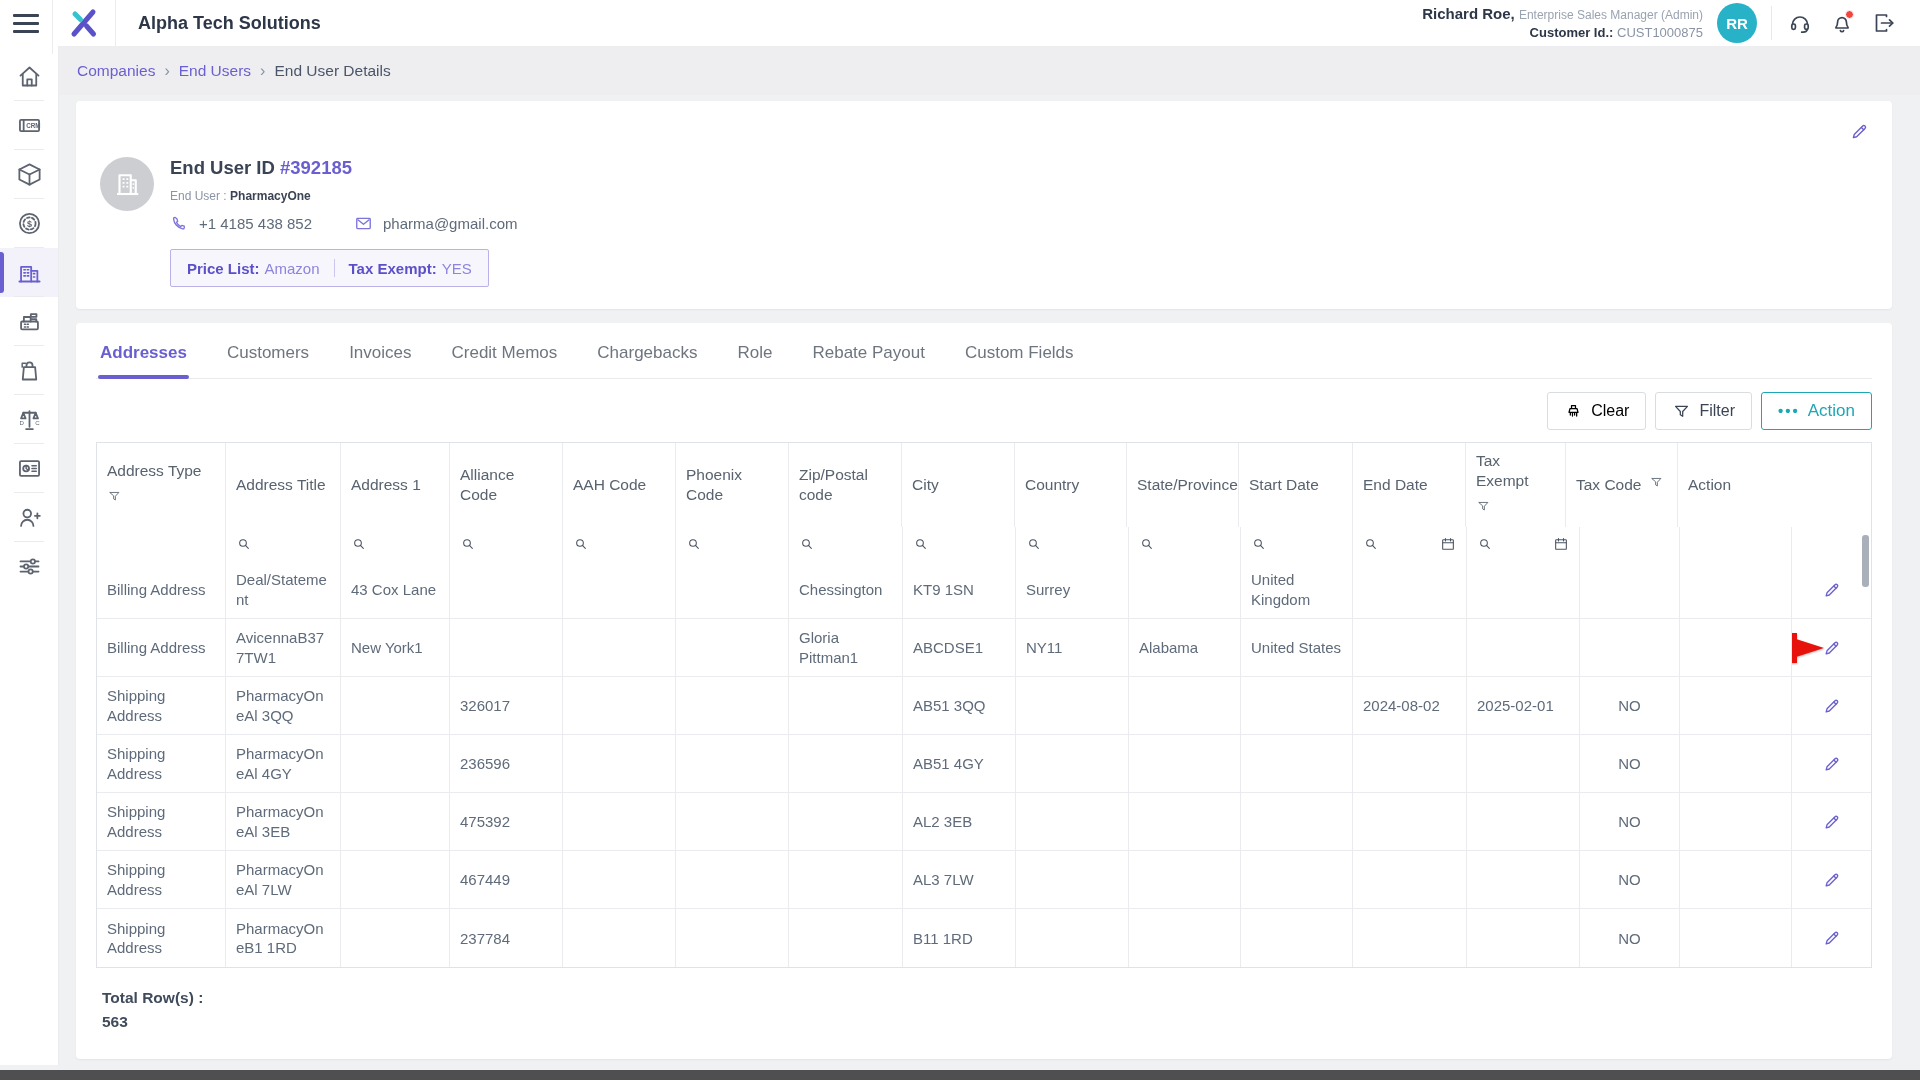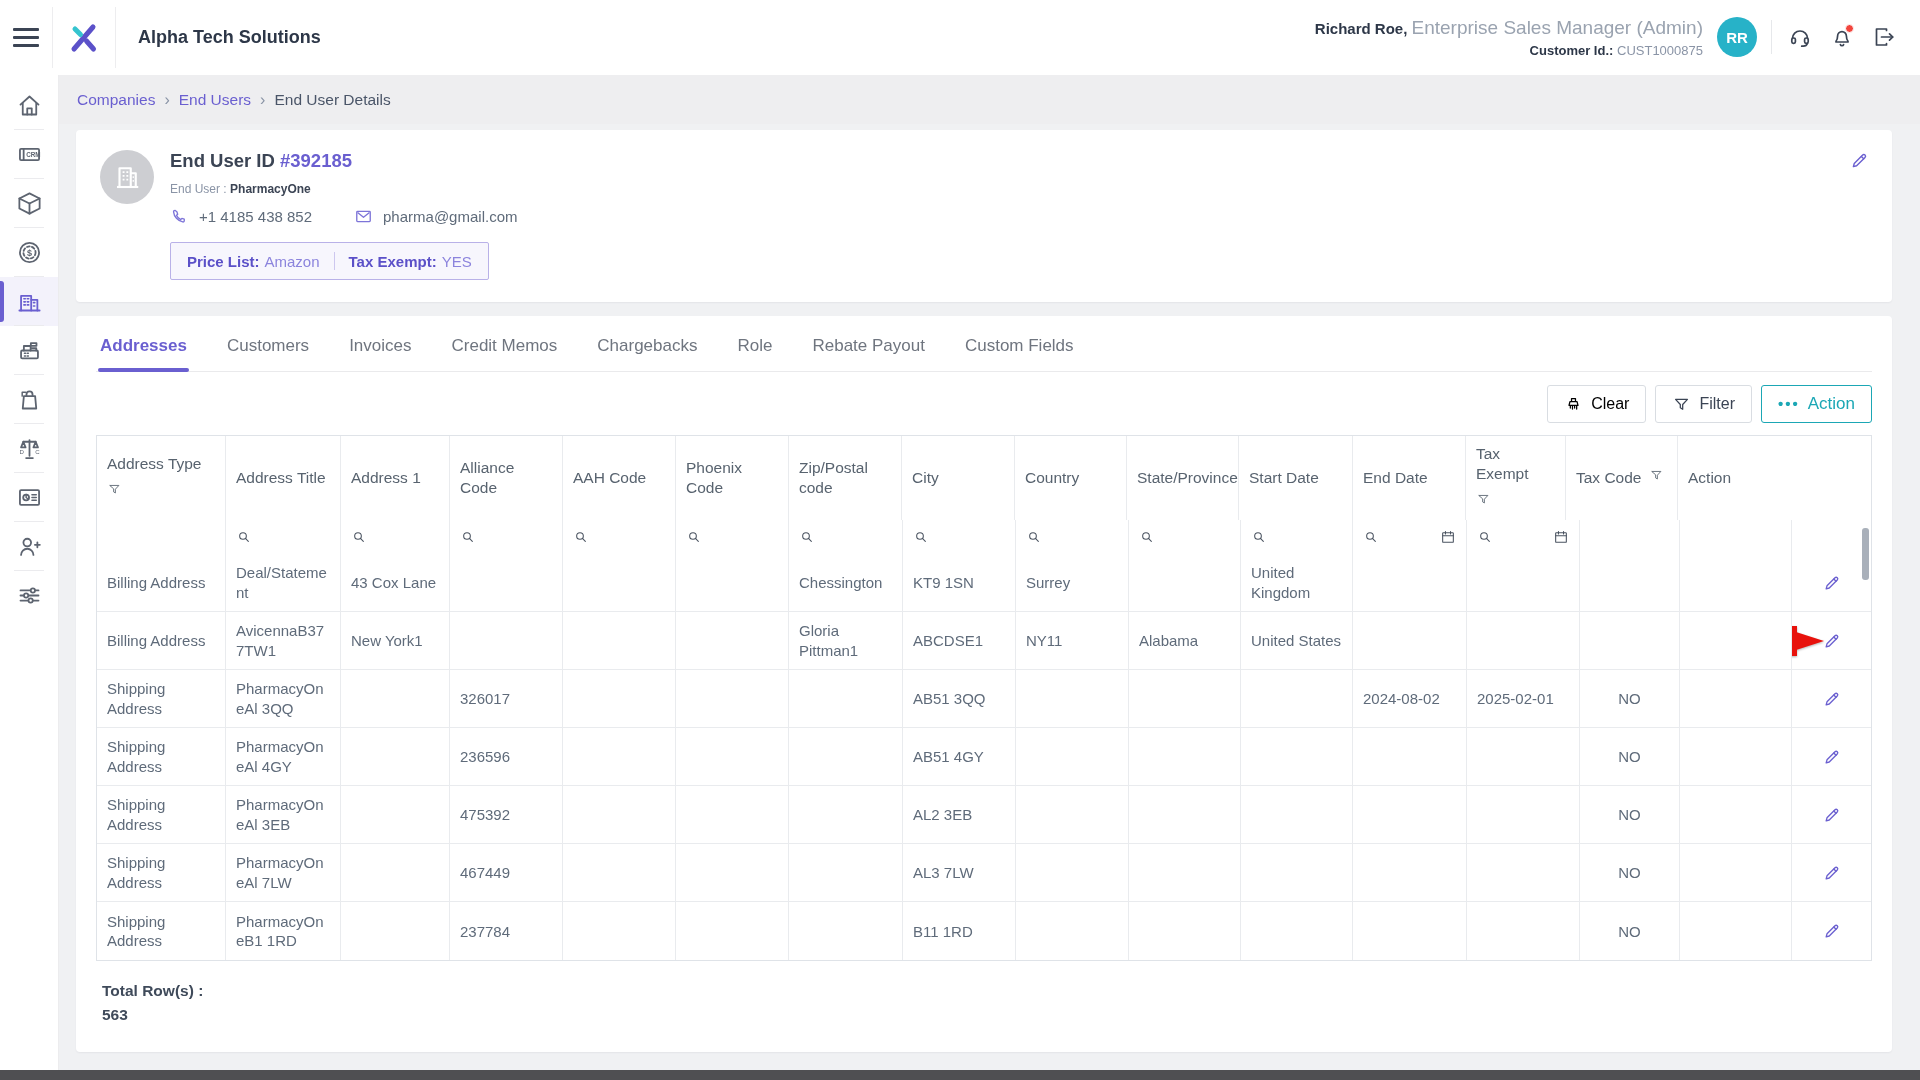--- a/index.html
+++ b/index.html
@@ -1,28 +1,28 @@
 <!DOCTYPE html>
 <html><head>
 <meta charset="utf-8">
 <style>
   * { margin:0; padding:0; box-sizing:border-box; }
   html,body { width:1920px; height:1080px; overflow:hidden; font-family:"Liberation Sans", sans-serif; background:#f0f1f3; color:#3b4454; }
 
   
-  .topbar { height:75px; background:#fff; display:flex; align-items:center; position:relative; z-index:5; }
+  .topbar { height:46px; background:#fff; display:flex; align-items:center; position:relative; z-index:5; }
   .hamburger { width:52px; display:flex; flex-direction:column; gap:5px; align-items:center; cursor:pointer; }
   .hamburger span { width:26px; height:3px; background:#3b4454; border-radius:1px; }
   .logo-cell { width:64px; height:61px; display:flex; align-items:center; justify-content:center; border-left:1px solid #ededef; border-right:1px solid #ededef; }
   .app-title { margin-left:22px; font-size:18px; font-weight:bold; color:#2d3748; }
   .top-right { margin-left:auto; display:flex; align-items:center; gap:14px; padding-right:22px; }
   .user-block { text-align:right; line-height:1.45; }
   .user-line1 { font-size:15px; }
   .user-name { font-weight:bold; color:#2d3748; }
-  .user-role { color:#9aa3b0; font-size:19px; }
+  .user-role { color:#9aa3b0; font-size:12px; }
   .user-line2 { font-size:13px; color:#8a94a6; }
   .user-line2 b { color:#2d3748; }
   .avatar { width:40px; height:40px; border-radius:50%; background:#27b2c8; color:#fff; font-weight:bold; font-size:15px; display:flex; align-items:center; justify-content:center; }
   .v-divider { width:1px; height:34px; background:#e6e8eb; }
   .top-icon { width:28px; height:28px; color:#3b4454; position:relative; display:flex; align-items:center; justify-content:center; cursor:pointer; }
   .top-icon svg { width:24px; height:24px; }
   .bell-dot { position:absolute; top:1px; right:2px; width:9px; height:9px; border-radius:50%; background:#f2453d; border:1.5px solid #fff; }
 
   
   .main-row { display:flex; height:1019px; }
@@ -37,21 +37,21 @@
   .breadcrumb-bar { height:49px; background:#eeeef0; display:flex; align-items:center; padding-left:18px; font-size:15.5px; }
   .crumb { color:#6a5fd0; cursor:pointer; }
   .crumb.current { color:#4a5568; cursor:default; }
   .crumb-sep { color:#8a94a6; margin:0 9px; font-size:16px; }
 
   .page-body { flex:1; padding:6px 28px 0 17px; }
 
   
   .card { background:#fff; border-radius:4px; box-shadow:0 1px 2px rgba(40,40,60,.06); }
   .user-card { position:relative; padding:20px 24px 22px; margin-bottom:14px; }
-  .user-card-flex { display:flex; gap:16px; }
+  .user-card-flex { display:flex; gap:16px;margin-top:36px; }
   .entity-avatar { width:54px; height:54px; border-radius:50%; background:#cdced2; display:flex; align-items:center; justify-content:center; color:#fff; flex:0 0 auto; }
   .entity-avatar svg { width:30px; height:30px; }
   .uc-title { font-size:18.5px; font-weight:bold; color:#3b4454; }
   .uc-id { color:#6a5fd0; }
   .uc-name-row { margin-top:10px; font-size:12px; color:#8a94a6; }
   .uc-name-row b { color:#3b4454; }
   .uc-contact { margin-top:11px; display:flex; align-items:center; gap:10px; font-size:15px; color:#5f6b7a; }
   .uc-contact .c-icon { color:#7d74d8; display:flex; }
   .uc-contact .c-icon svg { width:19px; height:19px; }
   .uc-contact .gap { width:22px; }

